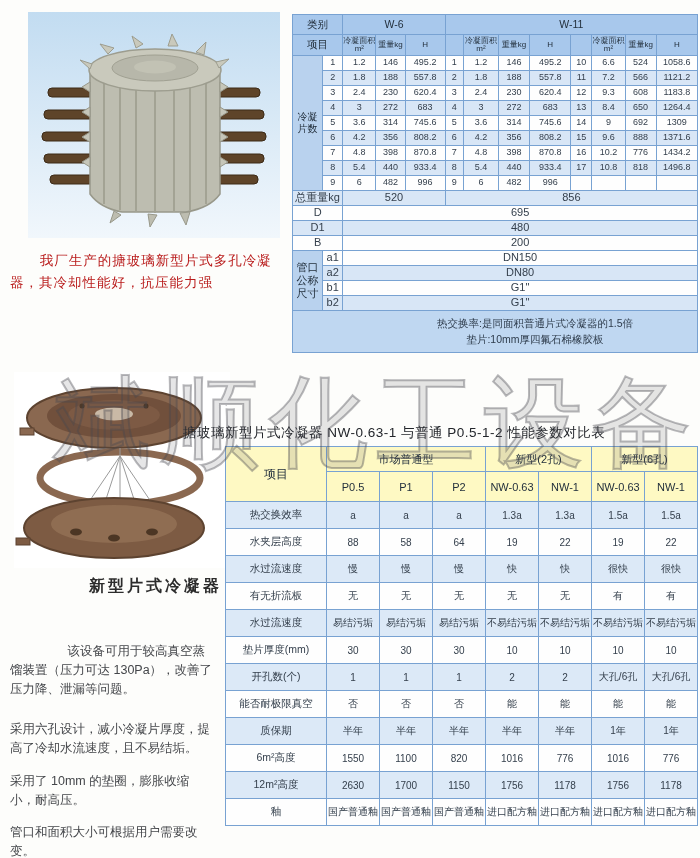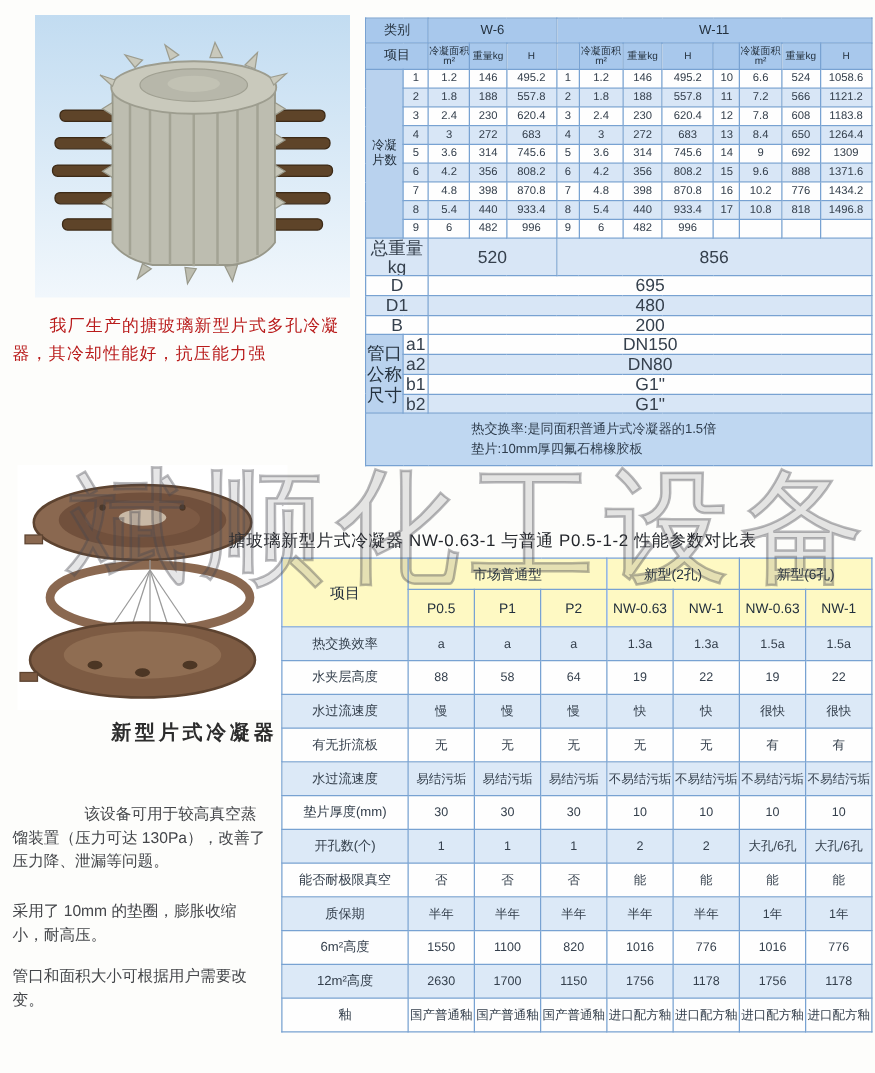--- a/index.html
+++ b/index.html
@@ -22,23 +22,23 @@
   }
   
   .t1-wrap { position:absolute; left:292px; top:14px; width:406px; }
   table { border-collapse:collapse; table-layout:fixed; width:100%; }
   td { border:1px solid #78a2d2; text-align:center; overflow:hidden; background:#fefefe; }
   .t1 td { font-size:9px; height:15px; padding:0; line-height:1.05; color:#35404d; }
   .t1 tr.hrow td { background:#a8c8ec; font-size:10.5px; height:20px; color:#23303d; }
   .t1 tr.sub td { font-size:8px; height:21px; }
   .t1 tr.alt td { background:#d8e6f6; }
   .t1 td.vlabel { background:#b9d2ee; font-size:10px; line-height:1.2; color:#23303d; }
-  .t1 tr.lower td { height:15px; font-size:14px; }
+  .t1 tr.lower td { height:15px; font-size:11px; }
   .t1 tr.foot td {
-    background:#bfd7f1; text-align:left; padding:4px 4px 4px 84px;
+    background:#bfd7f1; text-align:center; padding:4px 4px 4px 84px;
     font-size:10.5px; line-height:1.55; color:#2e3c4c;
   }
   
   .exploded { position:absolute; left:14px; top:372px; width:216px; height:196px; background:#fff; }
   
   .prod-heading {
     position:absolute; left:18px; top:576px; width:204px; text-align:right;
     font-size:16px; font-weight:bold; letter-spacing:3px; color:#2c2c2c;
   }
   .left-paras { position:absolute; left:8px; top:642px; width:206px; font-size:12.5px; line-height:1.5; color:#44464a; }
@@ -205,21 +205,21 @@
         <tr class="">
           <td>3</td>
           <td>2.4</td>
           <td>230</td>
           <td>620.4</td>
           <td>3</td>
           <td>2.4</td>
           <td>230</td>
           <td>620.4</td>
           <td>12</td>
-          <td>7.8</td>
+          <td>9.3</td>
           <td>608</td>
           <td>1183.8</td>
         </tr>
         <tr class="alt">
           <td>4</td>
           <td>3</td>
           <td>272</td>
           <td>683</td>
           <td>4</td>
           <td>3</td>
@@ -367,20 +367,21 @@
     <ellipse cx="62" cy="160" rx="6" ry="3.5" fill="#4c3624"></ellipse>
     <ellipse cx="100" cy="166" rx="6" ry="3.5" fill="#4c3624"></ellipse>
     <ellipse cx="138" cy="160" rx="6" ry="3.5" fill="#4c3624"></ellipse>
     <rect x="2" y="166" width="14" height="7" fill="#7d5b43" stroke="#5d4330"></rect>
   </svg>
 </div>
 
 <div class="prod-heading">新型片式冷凝器</div>
 <div class="left-paras">
   <p class="first">该设备可用于较高真空蒸馏装置（压力可达 130Pa），改善了压力降、泄漏等问题。</p>
+  <p>采用六孔设计，减小冷凝片厚度，提高了冷却水流速度，且不易结垢。</p>
   <p>采用了 10mm 的垫圈，膨胀收缩小，耐高压。</p>
   <p>管口和面积大小可根据用户需要改变。</p>
 </div>
 
 <div class="t2-title">搪玻璃新型片式冷凝器 NW-0.63-1 与普通 P0.5-1-2 性能参数对比表</div>
 <div class="t2-wrap">
   <table class="t2">
     <colgroup>
       <col style="width:101px">
       <col style="width:53px">

